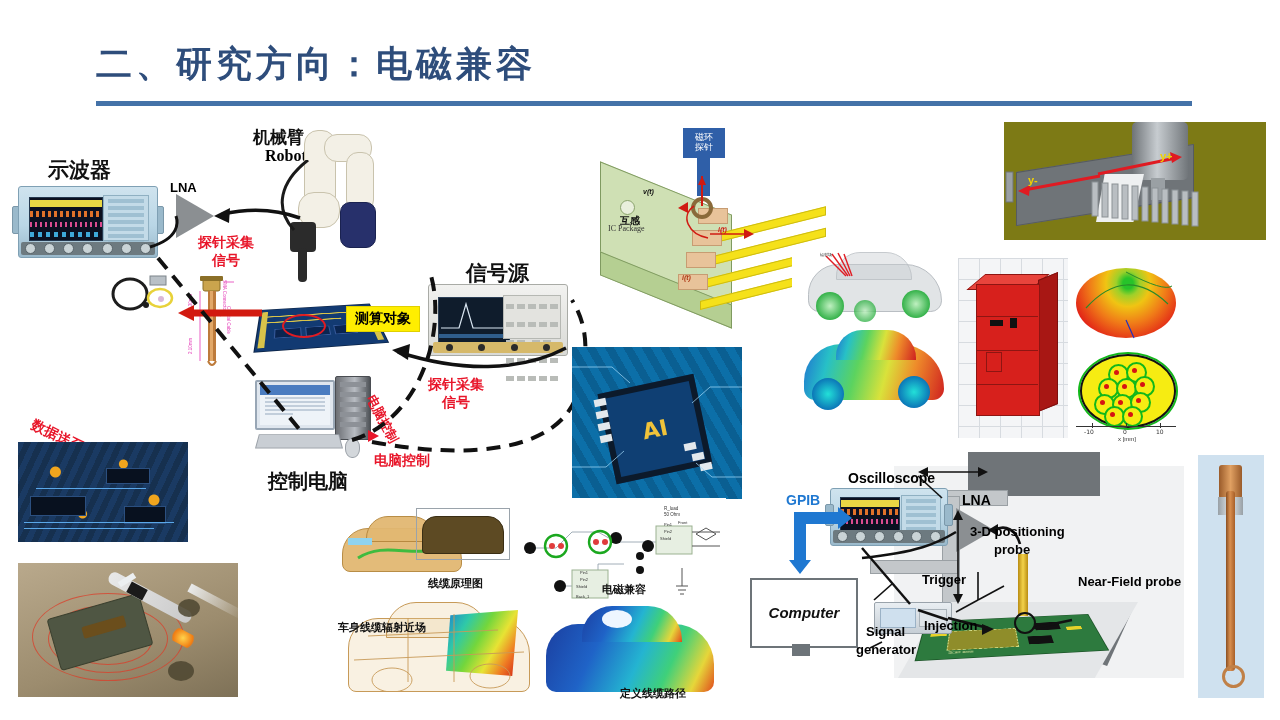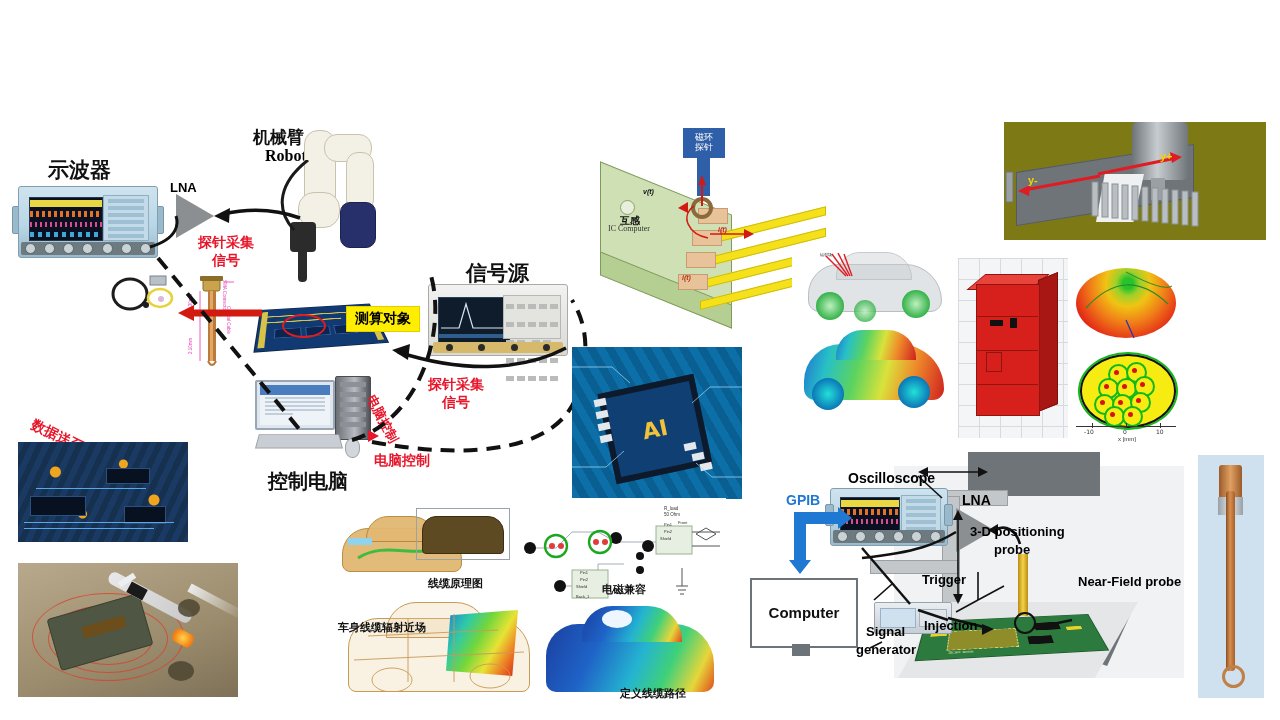--- a/index.html
+++ b/index.html
@@ -201,20 +201,24 @@
   #meas .gpib-arrow{position:absolute;background:#1f78d1;}
 
   
   #wires{position:absolute;inset:0;pointer-events:none;}
 </style>
 </head>
 <body>
 
 <div class="slide">
 
+  <div id="title-block">
+    <div id="page-title">二、研究方向：电磁兼容</div>
+    <div id="title-rule"></div>
+  </div>
 
   <div class="lbl cn-lbl" style="left:48px;top:156px;font-size:21px;font-weight:600;">示波器</div>
 
   <div id="scope">
     <div class="scope-ear" style="left:-6px;"></div>
     <div class="scope-ear" style="right:-6px;"></div>
     <div class="scope-body">
       <div class="scope-screen">
         <div class="scope-wave" style="top:2px;background:#e9d744;"></div>
         <div class="scope-wave" style="top:13px;background:repeating-linear-gradient(90deg,#e0722a 0 3px,transparent 3px 6px);height:6px;"></div>
@@ -413,21 +417,21 @@
       <path d="M44 30 C 30 40 38 58 58 62" fill="none" stroke="#d01a12" stroke-width="1.6"></path>
       <polygon points="28,32 38,26 38,37" fill="#d01a12"></polygon>
       <line x1="60" y1="58" x2="98" y2="58" stroke="#d01a12" stroke-width="1.6"></line>
       <polygon points="104,58 94,53 94,63" fill="#d01a12"></polygon>
     </svg>
 
     <div class="lbl" style="left:53px;top:60px;font-size:7px;font-style:italic;font-weight:700;color:#111;">v(t)</div>
     <div class="lbl" style="left:30px;top:86px;font-size:10px;font-weight:700;color:#111;">互感</div>
     <div class="lbl" style="left:128px;top:98px;font-size:7px;font-style:italic;font-weight:700;color:#d01a12;">i(t)</div>
     <div class="lbl" style="left:92px;top:146px;font-size:7px;font-style:italic;font-weight:700;color:#b03a18;">i(t)</div>
-    <div class="lbl" style="left:18px;top:96px;font-size:8px;color:#333;font-family:'Liberation Serif',serif;">IC Computer</div>
+    <div class="lbl" style="left:18px;top:96px;font-size:8px;color:#333;font-family:'Liberation Serif',serif;">IC Package</div>
   </div>
 
   <div id="cad-olive" class="panel">
     <div class="slab"></div>
     <div class="cyl"></div>
     <div class="tip"></div>
     <div class="wedge"></div>
     <svg class="abs" style="left:0;top:0;" width="262" height="118">
       <g fill="#b9bec2" stroke="#8b9195">
         <rect x="88" y="60" width="6" height="34"></rect>
@@ -691,21 +695,21 @@
       <div class="scope-ear" style="left:-5px;top:16px;height:20px;"></div>
       <div class="scope-ear" style="right:-5px;top:16px;height:20px;"></div>
     </div>
 
     <div class="sg">
       <div class="sgscr"></div>
       <div class="abs" style="left:44px;top:6px;width:26px;height:16px;background:#dfe5ea;border:1px solid #aab3ba;"></div>
     </div>
 
     <div class="computer">
-      <div class="lbl" style="left:0;right:0;top:24px;text-align:center;font-size:15px;font-weight:700;color:#111;position:absolute;">Computer</div>
+      <div class="lbl" style="left:0;right:0;top:24px;text-align:center;font-size:15px;font-weight:700;color:#111;position:absolute;font-style:italic;">Computer</div>
     </div>
     <div class="comp-stand"></div>
 
     <div class="tri" style="left:214px;top:56px;border-top:22px solid transparent;border-bottom:22px solid transparent;border-left:38px solid #8b8f92;"></div>
 
     <div class="gpib-arrow" style="left:52px;top:60px;width:46px;height:12px;"></div>
     <div class="gpib-arrow" style="left:52px;top:60px;width:12px;height:50px;"></div>
     <div class="tri" style="left:96px;top:55px;border-top:11px solid transparent;border-bottom:11px solid transparent;border-left:14px solid #1f78d1;"></div>
     <div class="tri" style="left:47px;top:108px;border-left:11px solid transparent;border-right:11px solid transparent;border-top:14px solid #1f78d1;"></div>
 

